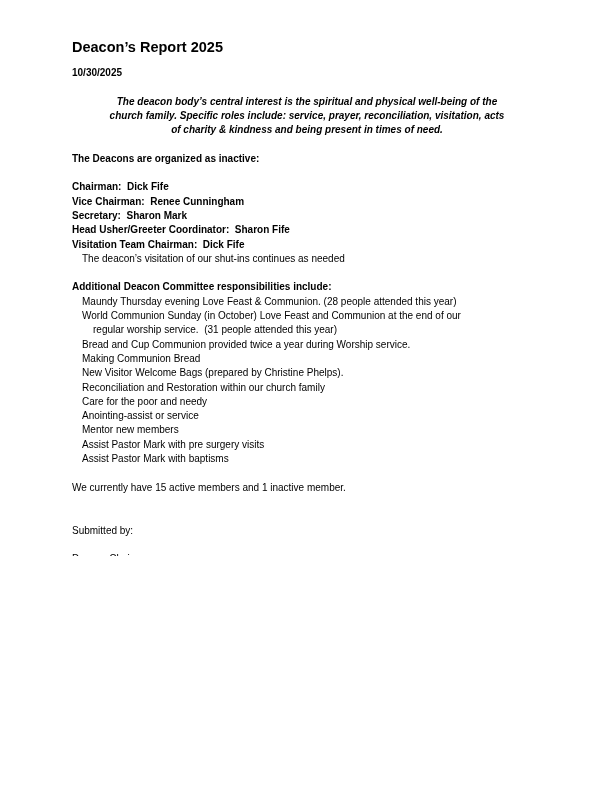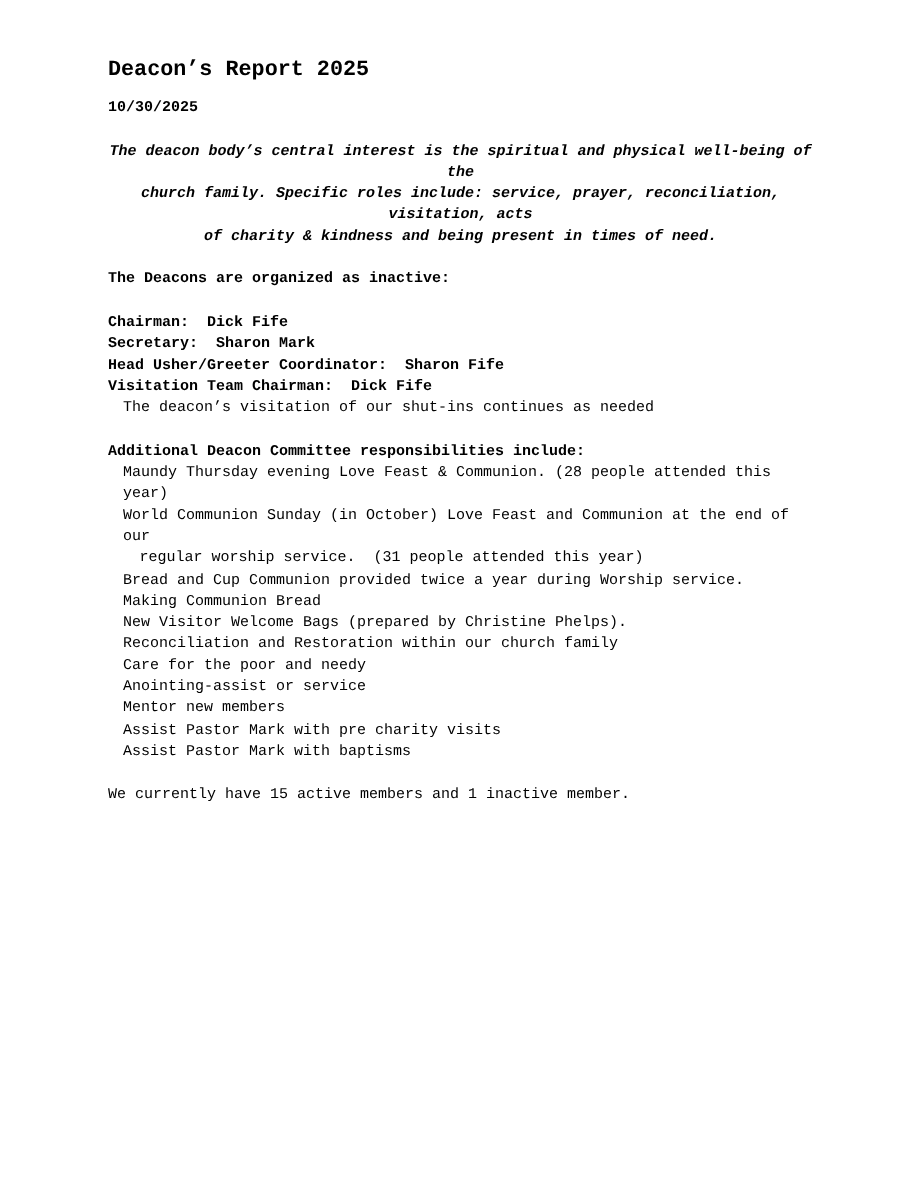--- a/index.html
+++ b/index.html
@@ -3,21 +3,21 @@
 <meta charset="utf-8">
 <style>
   html, body { margin: 0; padding: 0; background: #ffffff; }
   .page {
     position: relative;
     box-sizing: border-box;
     width: 612px;
     height: 556px;
     background: #ffffff;
     color: #000000;
-    font-family: Liberation Mono, monospace;
+    font-family: Liberation Sans, sans-serif;
     padding: 38px 70px 0 72px;
     overflow: hidden;
   }
   .doc-title {
     font-size: 14.5px;
     font-weight: 700;
     line-height: 19px;
     margin-bottom: 9px;
     white-space: pre-wrap;
   }
@@ -49,40 +49,41 @@
       <div class="line bold italic center">church family. Specific roles include: service, prayer, reconciliation, visitation, acts</div>
       <div class="line bold italic center">of charity &amp; kindness and being present in times of need.</div>
   </div>
   <div class="blank"></div>
 
   <div class="line bold">The Deacons are organized as inactive:</div>
   <div class="blank"></div>
 
   <div>
     <div class="line bold">Chairman:  Dick Fife</div>
+      <div class="line bold">Vice Chairman:  Renee Cunningham</div>
       <div class="line bold">Secretary:  Sharon Mark</div>
       <div class="line bold">Head Usher/Greeter Coordinator:  Sharon Fife</div>
       <div class="line bold">Visitation Team Chairman:  Dick Fife</div>
   </div>
   <div class="line indent-1">The deacon’s visitation of our shut-ins continues as needed</div>
   <div class="blank"></div>
 
   <div class="line bold">Additional Deacon Committee responsibilities include:</div>
   <div>
     <div class="line indent-1">Maundy Thursday evening Love Feast &amp; Communion. (28 people attended this year)</div>
       <div class="line indent-1">World Communion Sunday (in October) Love Feast and Communion at the end of our</div>
       <div class="line indent-2">regular worship service.  (31 people attended this year)</div>
       <div class="line indent-1">Bread and Cup Communion provided twice a year during Worship service.</div>
       <div class="line indent-1">Making Communion Bread</div>
       <div class="line indent-1">New Visitor Welcome Bags (prepared by Christine Phelps).</div>
       <div class="line indent-1">Reconciliation and Restoration within our church family</div>
       <div class="line indent-1">Care for the poor and needy</div>
       <div class="line indent-1">Anointing-assist or service</div>
       <div class="line indent-1">Mentor new members</div>
-      <div class="line indent-1">Assist Pastor Mark with pre charity visits</div>
+      <div class="line indent-1">Assist Pastor Mark with pre surgery visits</div>
       <div class="line indent-1">Assist Pastor Mark with baptisms</div>
   </div>
   <div class="blank"></div>
 
   <div class="line">We currently have 15 active members and 1 inactive member.</div>
   <div class="blank"></div>
   <div class="blank"></div>
 
   <div class="line">Submitted by:</div>
   <div class="blank"></div>

